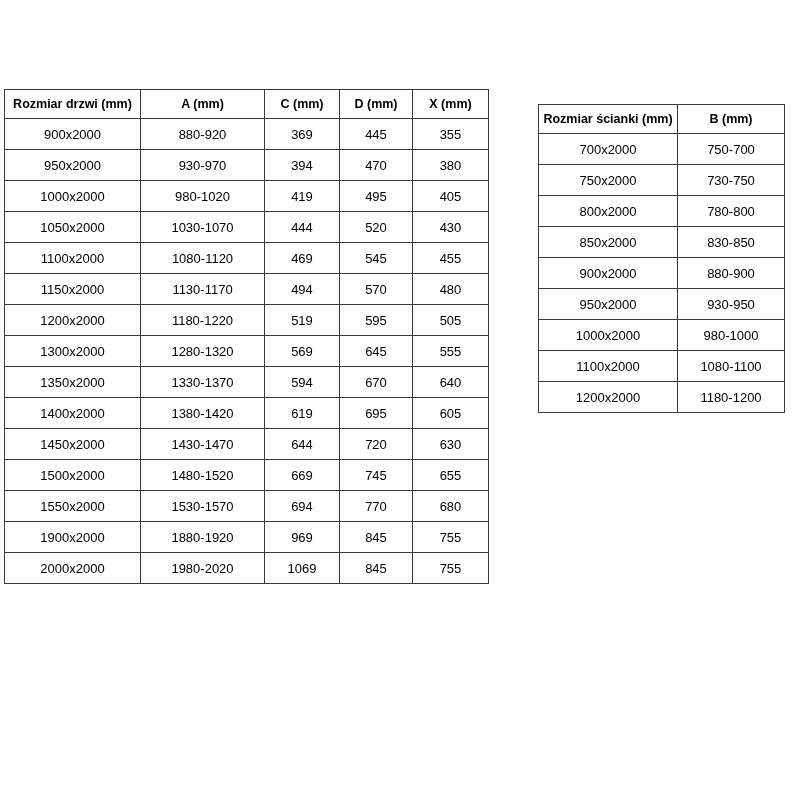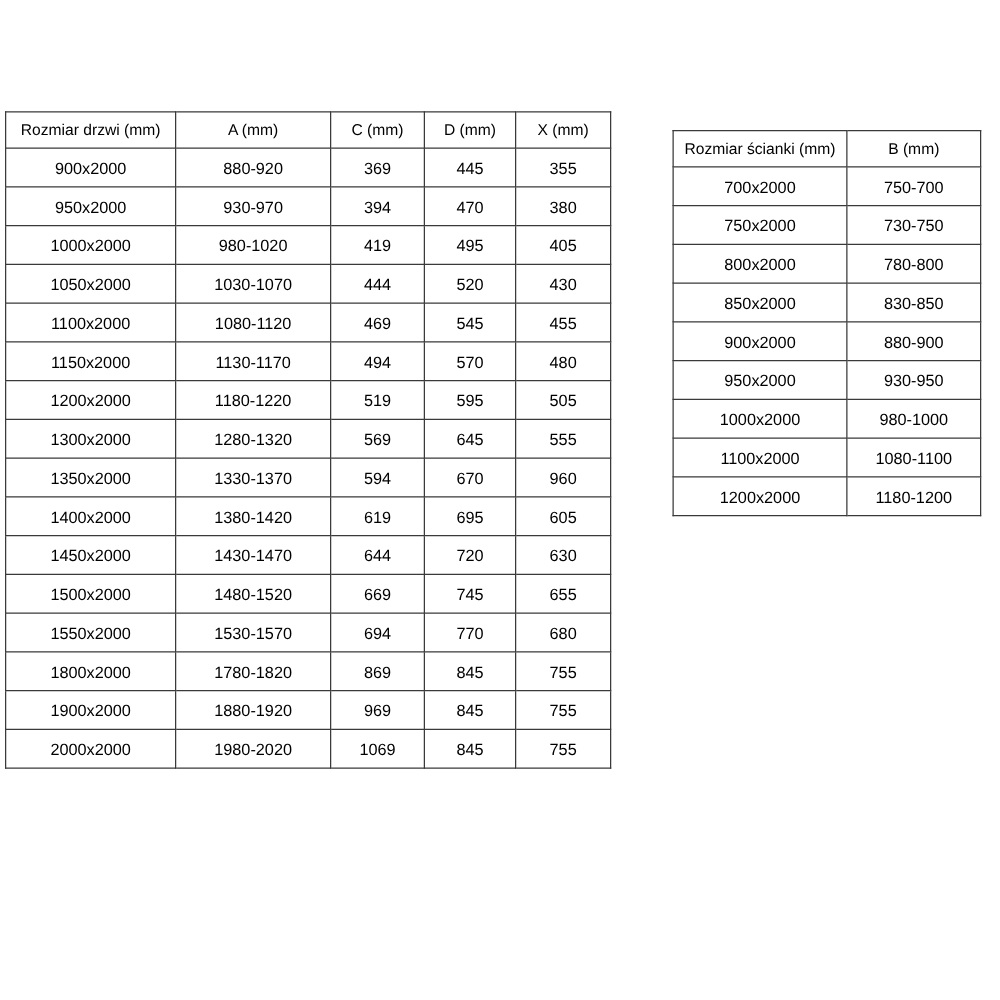--- a/index.html
+++ b/index.html
@@ -24,21 +24,21 @@
     background: #ffffff;
   }
   table.spec th, table.spec td {
     border: 1px solid #3a3a3a;
     text-align: center;
     vertical-align: middle;
     white-space: nowrap;
     overflow: hidden;
   }
   table.spec th {
-    font-weight: normal;
+    font-weight: bold;
     font-size: 12.5px;
     height: 29px;
   }
   table.spec td {
     font-weight: normal;
     font-size: 13px;
     height: 31px;
   }
   #doors-table { left: 4px; top: 89px; width: 484px; }
   #walls-table { left: 538px; top: 104px; width: 246px; }
@@ -120,21 +120,21 @@
           <td>1280-1320</td>
           <td>569</td>
           <td>645</td>
           <td>555</td>
         </tr>
         <tr>
           <td>1350x2000</td>
           <td>1330-1370</td>
           <td>594</td>
           <td>670</td>
-          <td>960</td>
+          <td>640</td>
         </tr>
         <tr>
           <td>1400x2000</td>
           <td>1380-1420</td>
           <td>619</td>
           <td>695</td>
           <td>605</td>
         </tr>
         <tr>
           <td>1450x2000</td>
@@ -149,27 +149,20 @@
           <td>669</td>
           <td>745</td>
           <td>655</td>
         </tr>
         <tr>
           <td>1550x2000</td>
           <td>1530-1570</td>
           <td>694</td>
           <td>770</td>
           <td>680</td>
-        </tr>
-        <tr>
-          <td>1800x2000</td>
-          <td>1780-1820</td>
-          <td>869</td>
-          <td>845</td>
-          <td>755</td>
         </tr>
         <tr>
           <td>1900x2000</td>
           <td>1880-1920</td>
           <td>969</td>
           <td>845</td>
           <td>755</td>
         </tr>
         <tr>
           <td>2000x2000</td>

